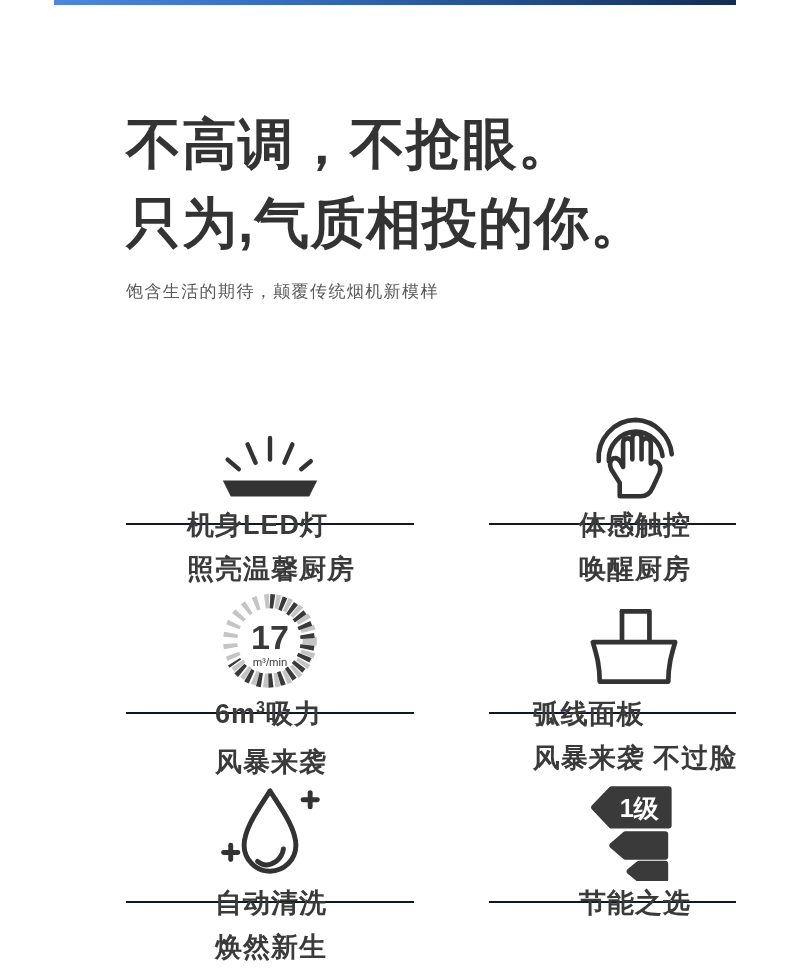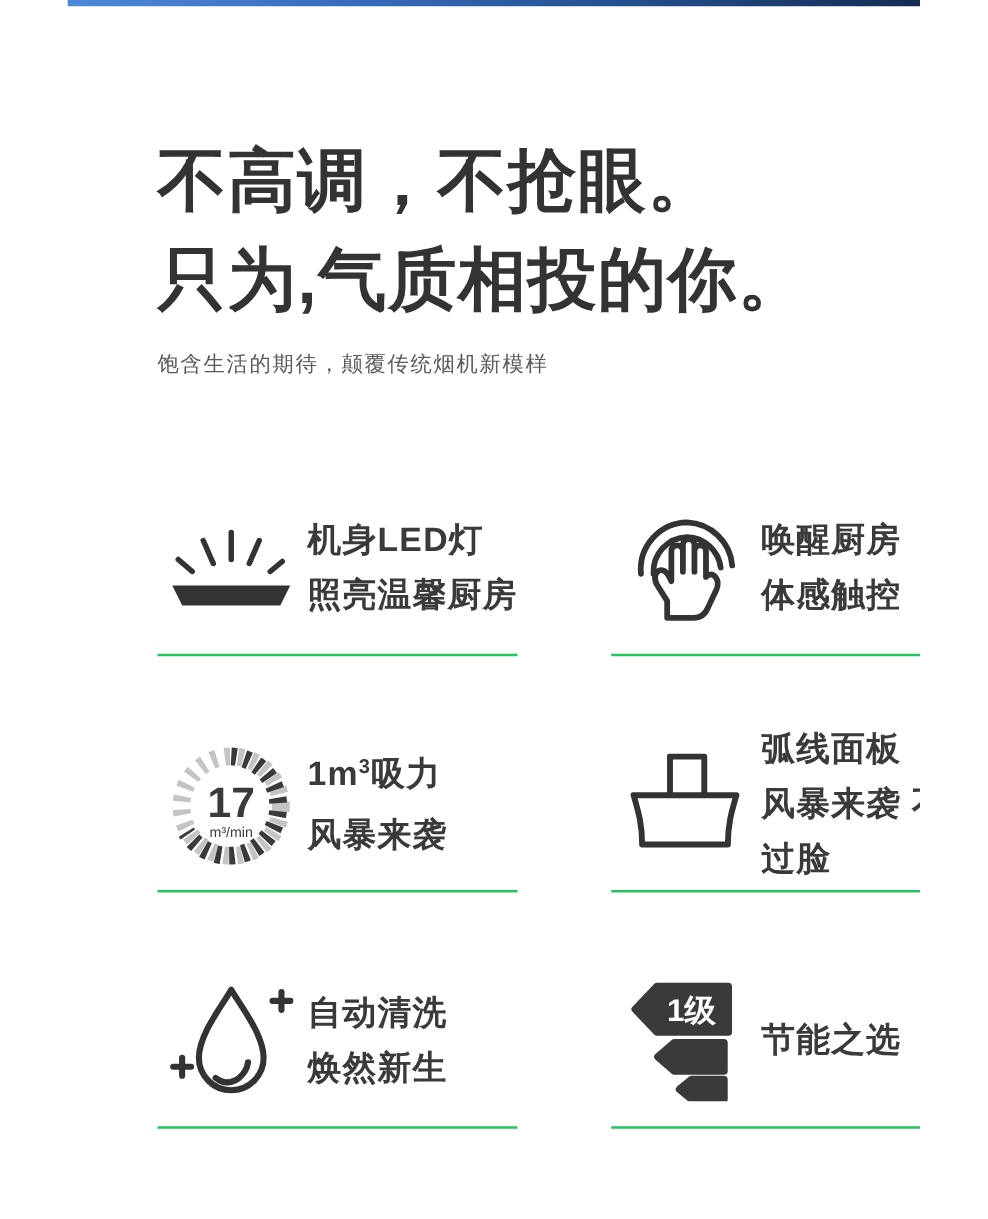--- a/index.html
+++ b/index.html
@@ -7,22 +7,22 @@
   .page { position:relative; width:682px; height:975px; margin:0 auto; background:#ffffff; overflow:hidden; }
   .top-bar { height:5px; width:100%;
     background:linear-gradient(90deg,#4f88d8 0%,#3a6fc0 30%,#24508f 65%,#142c52 100%); }
   .hero { padding:100px 60px 0 72px; }
   .hero-title { margin:0; font-size:55px; font-weight:800; color:#333333;
     line-height:1.43; letter-spacing:1px; }
   .hero-sub { margin-top:18px; font-size:17px; font-weight:400; color:#595959;
     letter-spacing:1.4px; }
   .features { margin:82px 65px 0 72px; display:grid;
     grid-template-columns:288px 290px; column-gap:75px; row-gap:49px; }
-  .cell { height:138px; border-bottom:2px solid #22c55e;
-    display:flex; align-items:center; }
+  .cell { height:138px; border-bottom:2px solid #0f172a;
+    display:flex; align-items:center;flex-direction:column; }
   .icon-box { flex:0 0 118px; width:118px; display:flex;
     justify-content:center; align-items:flex-end; }
   .f-text { font-size:27px; font-weight:700; color:#3a3a3a;
     line-height:44px; letter-spacing:1px; padding-left:2px; }
   .f-sup { font-size:16px; position:relative; top:-10px; font-weight:700; }
   svg { display:block; }
   .stroke { fill:none; stroke:#333333; stroke-width:5.5;
     stroke-linecap:round; stroke-linejoin:round; }
   .gauge-num { font-size:36px; font-weight:700; fill:#3a3a3a; }
   .gauge-unit { font-size:12px; font-weight:400; fill:#3a3a3a; }
@@ -64,36 +64,36 @@
 
     <div class="cell">
       <div class="icon-box">
         <svg width="94" height="94" viewBox="0 0 112 112">
           <path class="stroke" d="M14 62 A45 45 0 0 1 58 13 A45 45 0 0 1 101 54"></path>
           <path class="stroke" d="M26 62 A33 33 0 0 1 58 27 A33 33 0 0 1 90 56"></path>
           <path class="stroke" d="M39 104 L39 88 L29 72 Q25 63 31 59 Q36 57 40 63 L43 69 L43 41 Q43 35 48.5 35 Q54 35 54 41 L54 60 L54 35 Q54 29 59.5 29 Q65 29 65 35 L65 60 L65 41 Q65 35 70.5 35 Q76 35 76 41 L76 65 Q81 60 85 65 Q89 70 86 77 L78 94 Q74 104 64 104 Z"></path>
         </svg>
       </div>
       <div class="f-text">
+        <div>体感触控</div>
         <div>唤醒厨房</div>
-        <div>体感触控</div>
       </div>
     </div>
 
     <div class="cell">
       <div class="icon-box">
         <svg width="106" height="106" viewBox="0 0 112 112">
           <circle cx="56" cy="58" r="42" fill="none" stroke="#c4c4c4" stroke-width="15" stroke-dasharray="4.5 6.8"></circle>
           <path d="M56 16 A42 42 0 1 1 18 80" fill="none" stroke="#3a3a3a" stroke-width="15" stroke-dasharray="4.5 6.8"></path>
           <text class="gauge-num" x="56" y="67" text-anchor="middle">17</text>
           <text class="gauge-unit" x="56" y="84" text-anchor="middle">m³/min</text>
         </svg>
       </div>
       <div class="f-text">
-        <div><span>1m</span><span class="f-sup">3</span><span>吸力</span></div>
+        <div><span>6m</span><span class="f-sup">3</span><span>吸力</span></div>
         <div>风暴来袭</div>
       </div>
     </div>
 
     <div class="cell">
       <div class="icon-box">
         <svg width="96" height="86" viewBox="0 0 112 100">
           <path class="stroke" d="M42 6 L74 6 L74 40"></path>
           <path class="stroke" d="M42 40 L42 6"></path>
           <path class="stroke" d="M8 42 L104 42 C100 56 96 68 96 88 L16 88 C16 68 12 56 8 42 Z"></path>

